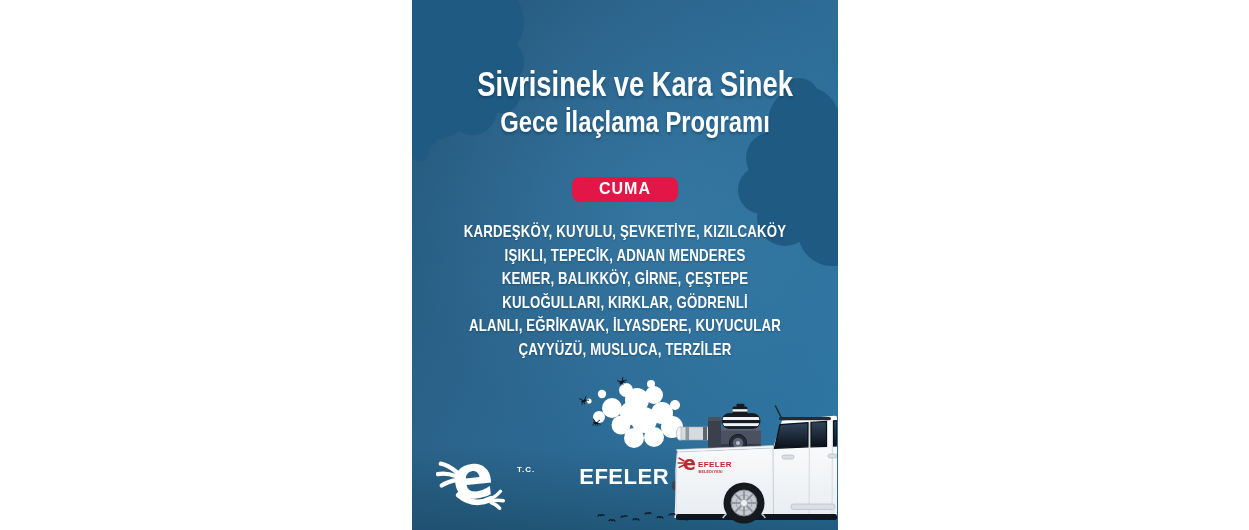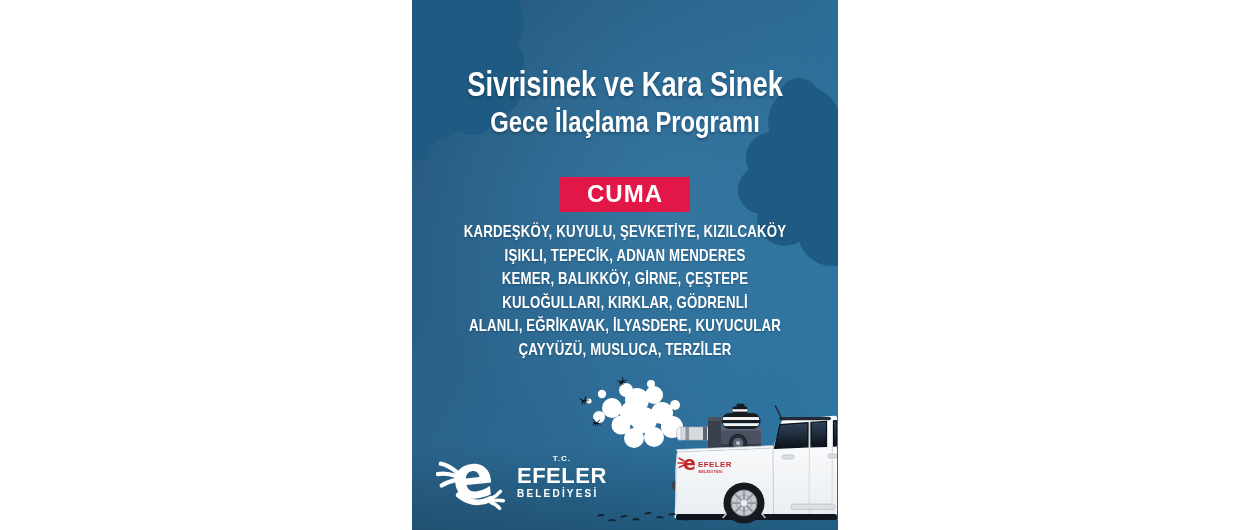--- a/index.html
+++ b/index.html
@@ -11,37 +11,37 @@
   .poster{
     position:absolute;left:412px;top:0;width:426px;height:530px;overflow:hidden;
     background:
       linear-gradient(to top, rgba(13,48,68,0.38), rgba(13,48,68,0) 16%),
       radial-gradient(95% 75% at 58% 40%, rgba(72,148,193,0.30), rgba(72,148,193,0) 62%),
       linear-gradient(116deg,#27587c 0%, #2c6992 52%, #2e78a6 100%);
   }
   .cloud{position:absolute;pointer-events:none;}
   .cloud-tl{left:0;top:0;}
   .cloud-r{right:0;top:78px;}
-  .title{position:absolute;top:66px;left:0;width:100%;text-align:center;color:#fff;font-weight:bold;}
+  .title{position:absolute;top:66px;left:10px;width:100%;text-align:center;color:#fff;font-weight:bold;}
   .t1{font-size:35px;line-height:1.05;white-space:nowrap;transform:scaleX(0.78);
       text-shadow:0 2px 3px rgba(9,38,60,.4);letter-spacing:0;}
   .t2{font-size:29px;line-height:1.05;white-space:nowrap;transform:scaleX(0.82);
       margin-top:4px;text-shadow:0 2px 3px rgba(9,38,60,.4);}
   .badge{
     position:absolute;top:177px;left:50%;transform:translateX(-50%);
-    background:#e31747;color:#fff;font-weight:bold;font-size:24px;
-    padding:3px 27px 4px;letter-spacing:1px;white-space:nowrap;
+    background:#e31747;color:#fff;font-weight:bold;font-size:16px;
+    padding:3px 27px 4px;letter-spacing:1px;white-space:nowrap;border-radius:8px;
   }
   .areas{position:absolute;top:208px;left:0;width:100%;text-align:center;color:#fff;font-weight:bold;margin-top:12px;}
   .area-line{
     font-size:17px;line-height:23.6px;white-space:nowrap;transform:scaleX(0.78);
     letter-spacing:0.2px;text-shadow:0 1px 2px rgba(10,35,55,.35);
   }
   .logo{position:absolute;left:24px;top:438px;display:flex;align-items:center;gap:7px;color:#fff;}
-  .logo-text{display:flex;flex-direction:column;line-height:1;}
+  .logo-text{display:flex;flex-direction:row;line-height:1;gap:44px;}
   .lg-tc{font-size:8px;font-weight:bold;letter-spacing:1px;text-align:center;margin-bottom:2px;}
   .lg-name{font-size:22px;font-weight:bold;letter-spacing:0.5px;}
   .lg-sub{font-size:10px;font-weight:bold;letter-spacing:2.2px;margin-top:2px;}
   .truck-scene{position:absolute;left:165px;top:375px;width:260px;height:155px;}
 </style>
 </head>
 <body>
 
 <div class="canvas">
   <div class="poster">

